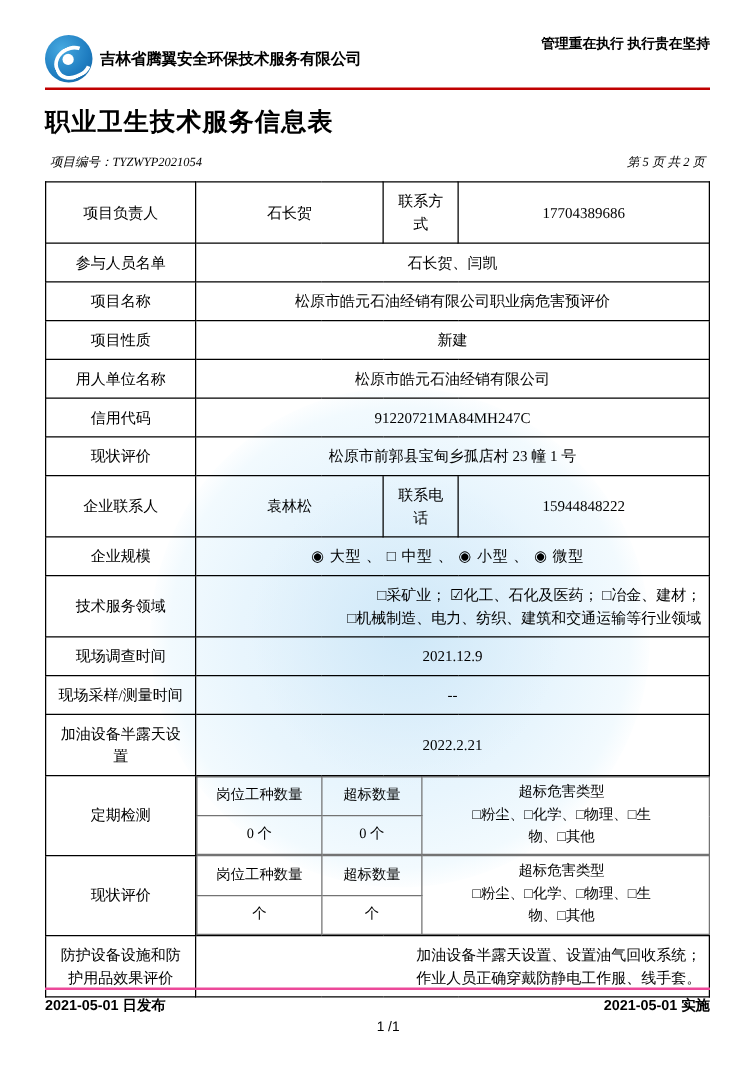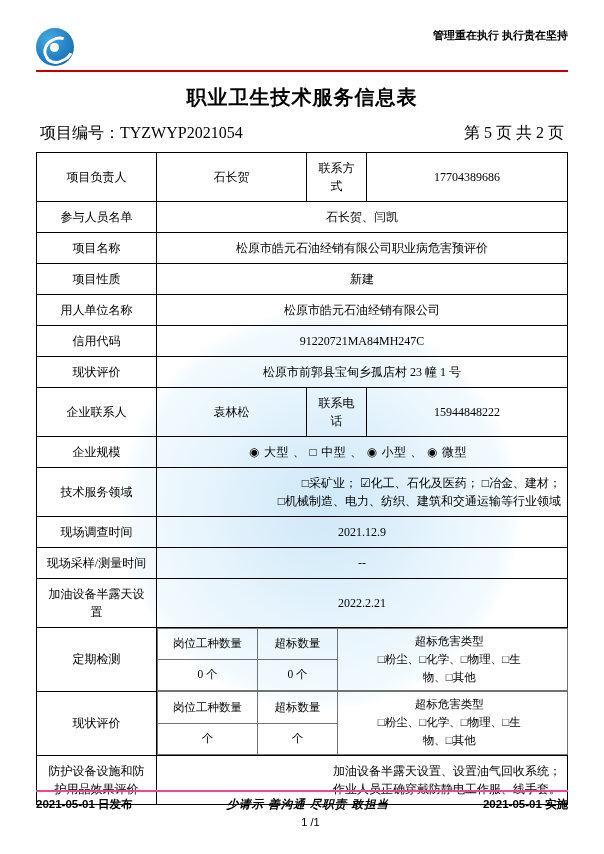--- a/index.html
+++ b/index.html
@@ -99,35 +99,36 @@
   }
   .header-right {
     text-align: right;
     font-size: 11px;
     line-height: 1.45;
     font-family: "Liberation Sans", sans-serif;
     font-weight: bold;
   }
 
   .doc-title {
-    text-align: center;
+    text-align: left;
     font-size: 20px;
     font-weight: bold;
     letter-spacing: 1px;
     margin-top: 12px;
     font-family: "Liberation Serif", serif;
   }
 
   .subline {
     display: flex;
     justify-content: space-between;
     align-items: center;
     margin-top: 12px;
-    font-size: 16px;
+    font-size: 10px;
     padding: 0 4px;
+    font-style: italic;
   }
 
   table.main {
     width: 100%;
     border-collapse: collapse;
     margin-top: 8px;
     table-layout: fixed;
   }
   table.main td {
     border: 1px solid #000000;
@@ -221,20 +222,21 @@
 <body>
 
 <div class="watermark"></div>
 <div class="watermark2"></div>
 
 <div class="page">
 
   <div class="header">
     <div class="header-left">
       <div class="logo"></div>
+      <div class="company-name">吉林省腾翼安全环保技术服务有限公司</div>
     </div>
     <div class="header-right">
       <div>管理重在执行 执行贵在坚持</div>
     </div>
   </div>
 
   <div class="doc-title">职业卫生技术服务信息表</div>
 
   <div class="subline">
     <div>
@@ -394,16 +396,15 @@
         <div>作业人员正确穿戴防静电工作服、线手套。</div>
       </td>
     </tr>
   </tbody>
     </table>
 
 </div>
 
 <div class="footer">
   <div>2021-05-01 日发布</div>
-  <div class="mid">少请示  善沟通  尽职责  敢担当</div>
   <div>2021-05-01 实施</div>
 </div>
 <div class="pagenum">1 /1</div>
 
 </body></html>

